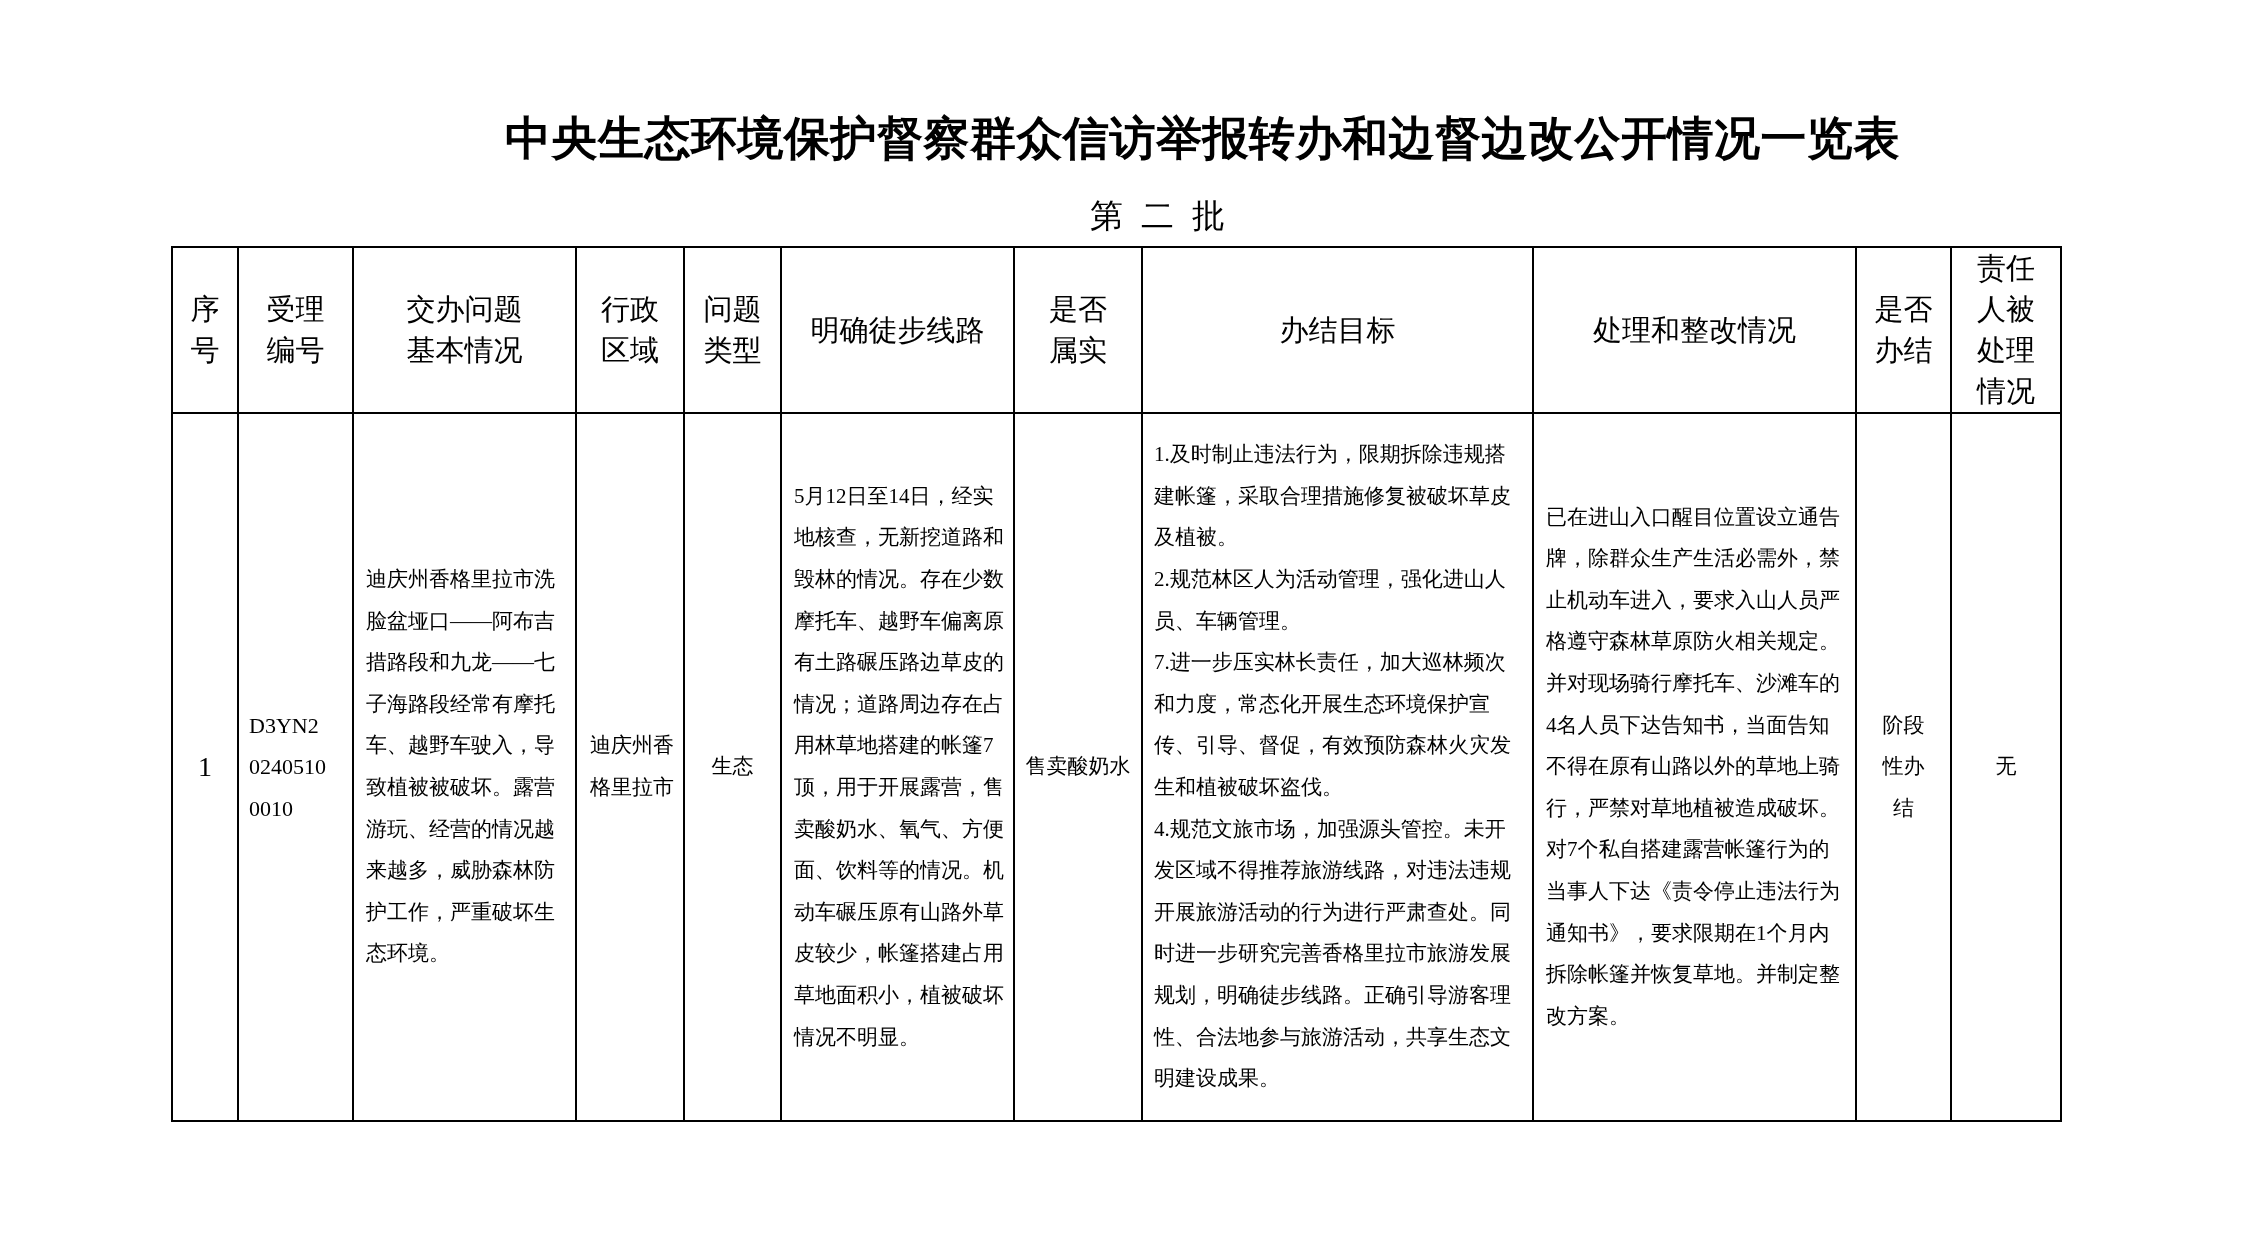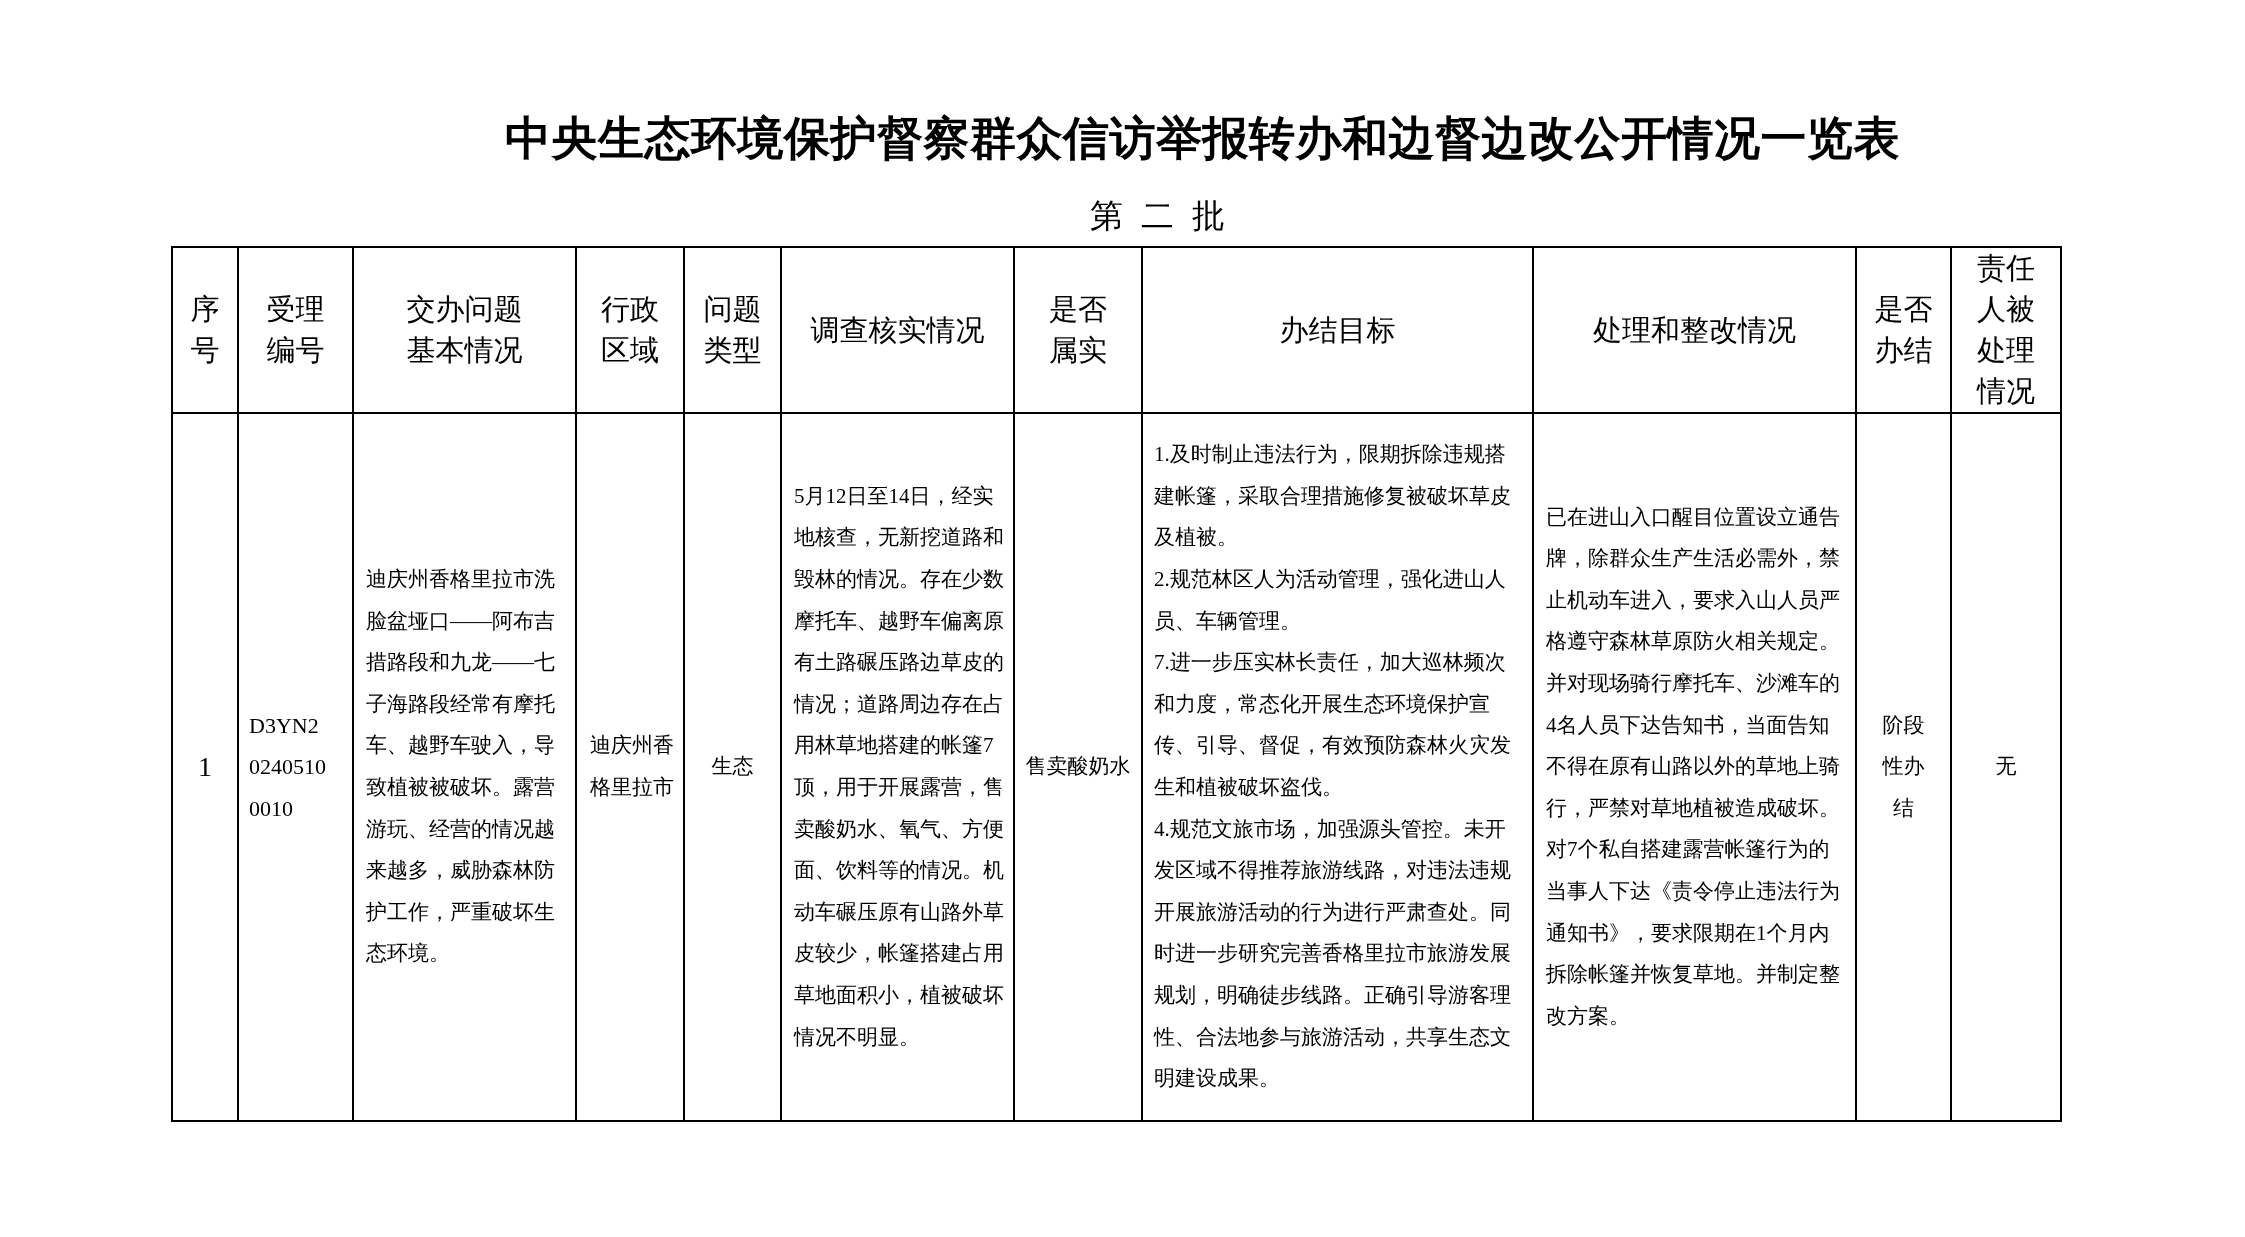--- a/index.html
+++ b/index.html
@@ -63,21 +63,21 @@
       </th>
       <th>
         <span class="hdr-line">行政</span>
         <span class="hdr-line">区域</span>
       </th>
       <th>
         <span class="hdr-line">问题</span>
         <span class="hdr-line">类型</span>
       </th>
       <th>
-        <span class="hdr-line">调查核实情况</span>
+        <span class="hdr-line">明确徒步线路</span>
       </th>
       <th>
         <span class="hdr-line">是否</span>
         <span class="hdr-line">属实</span>
       </th>
       <th>
         <span class="hdr-line">办结目标</span>
       </th>
       <th>
         <span class="hdr-line">处理和整改情况</span>

